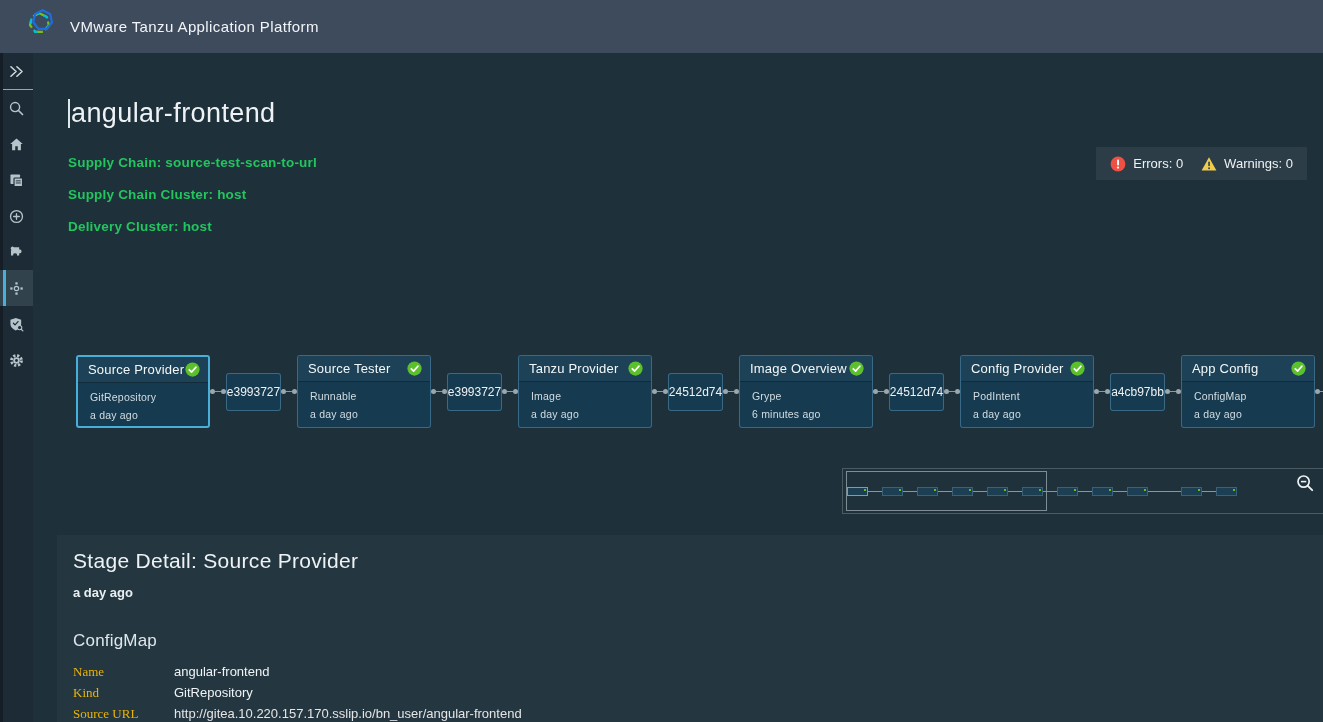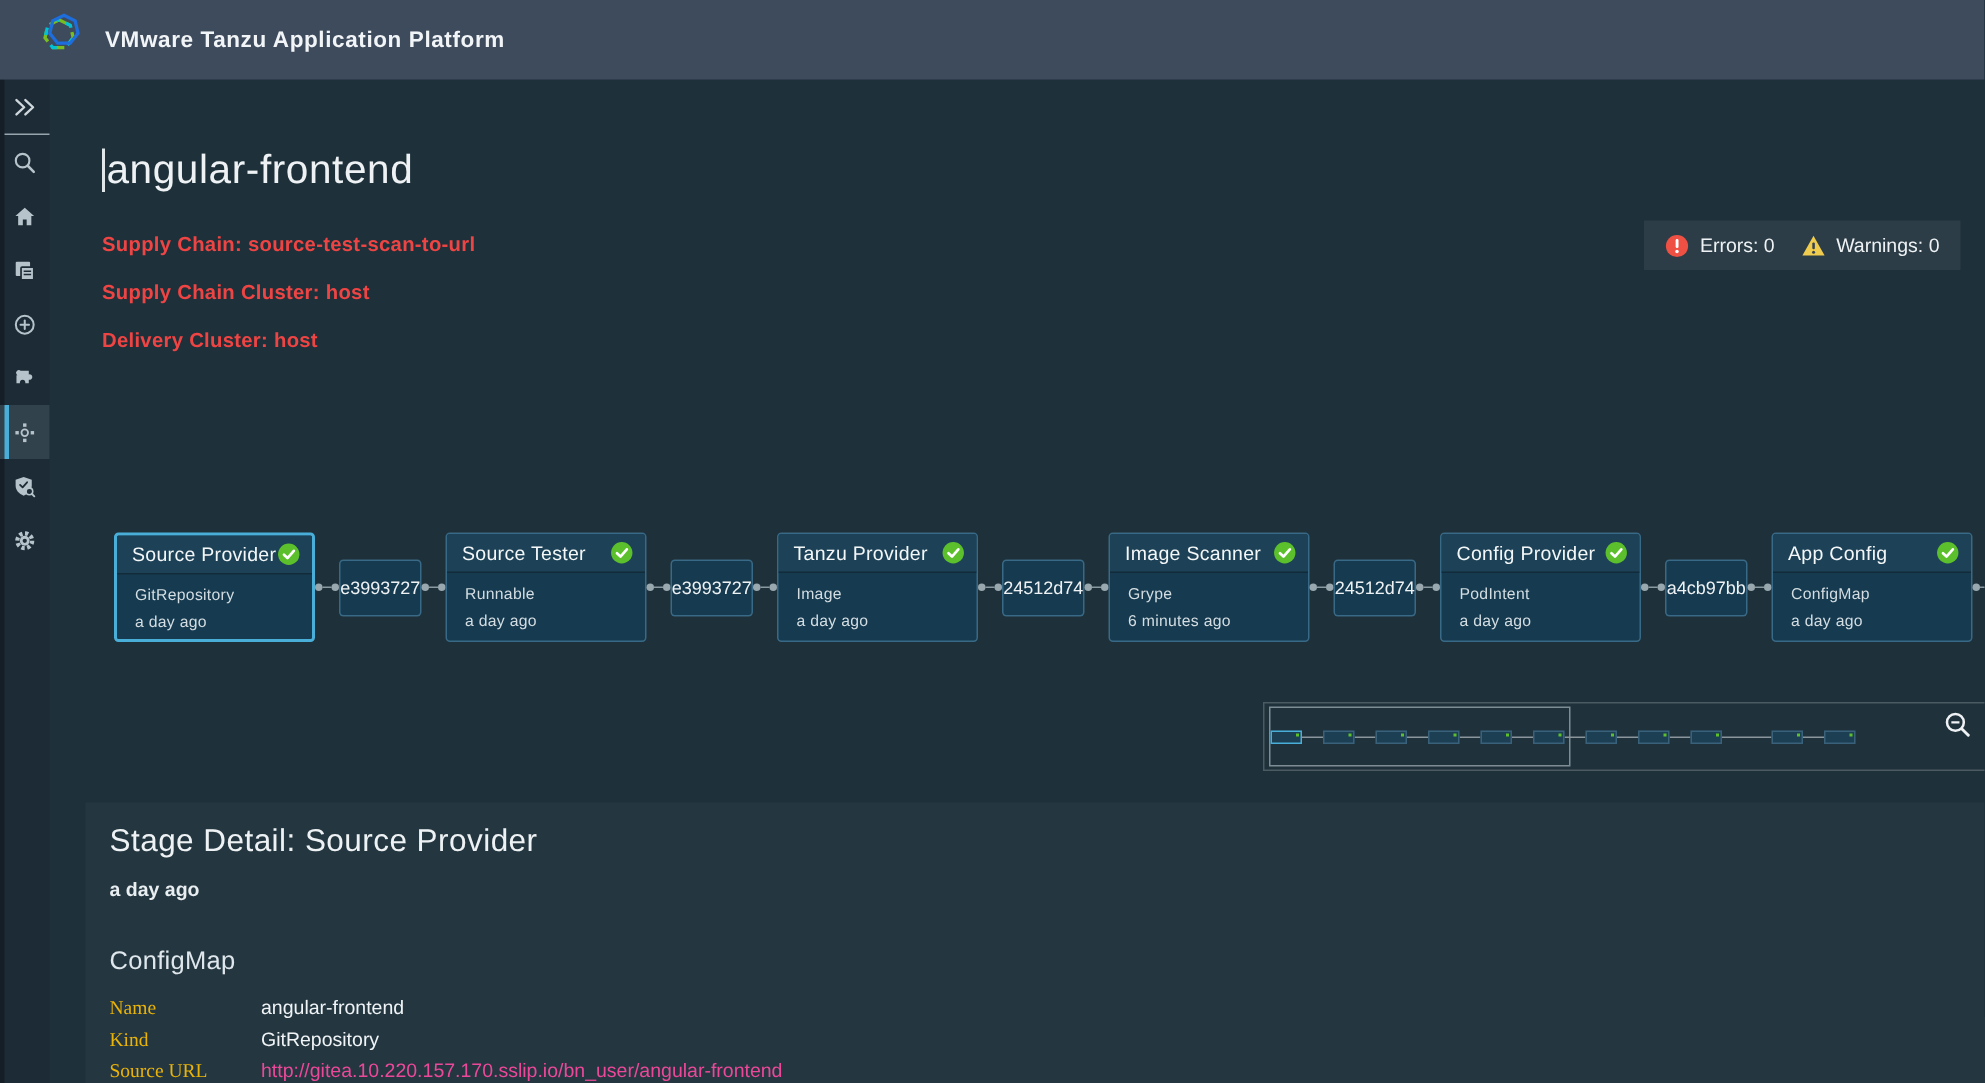--- a/index.html
+++ b/index.html
@@ -9,21 +9,21 @@
     background:#1e313a; color:#e9eef1;
     position:relative;
   }
 
   
   .app-header {
     position:absolute; left:0; top:0; right:0; height:53px;
     background:#3e4b5d; display:flex; align-items:center; z-index:30;
   }
   .logo { width:40px; height:42px; margin-left:22px; margin-right:8px; }
-  .app-title { font-size:15px; letter-spacing:.4px; color:#f2f5f7; font-weight:700; }
+  .app-title { font-size:15px; letter-spacing:.4px; color:#f2f5f7; font-weight:400; }
 
   
   .sidebar {
     position:absolute; left:0; top:53px; bottom:0; width:33px;
     background:#1d2b36; z-index:20;
   }
   .sidebar-gutter { position:absolute; left:0; top:0; bottom:0; width:3px; background:#151e27; }
   .left-strip { position:absolute; left:0; top:323px; bottom:0; width:8px; background:#0e151b; }
   .side-item {
     width:33px; height:36px; display:flex; align-items:center; justify-content:center;
@@ -36,21 +36,21 @@
   .side-item.selected { background:#32424d; }
   .side-item.selected::before {
     content:""; position:absolute; left:3px; top:0; bottom:0; width:3px; background:#49afd9;
   }
 
   
   .page-title-row { position:absolute; left:68px; top:98px; display:flex; align-items:center; }
   .caret { width:2px; height:29px; background:#dfe7ea; margin-right:1px; }
   .page-title { font-size:27px; font-weight:300; letter-spacing:.4px; color:#eef2f4; }
 
-  .meta-line { position:absolute; left:68px; font-size:13.5px; font-weight:700; color:#ef4444; letter-spacing:.2px; }
+  .meta-line { position:absolute; left:68px; font-size:13.5px; font-weight:700; color:#22c55e; letter-spacing:.2px; }
   .meta-1 { top:155px; } .meta-2 { top:187px; } .meta-3 { top:219px; }
 
   .status-badges {
     position:absolute; right:16px; top:147px; height:33px;
     background:#2c3d47; display:flex; align-items:center; gap:18px; padding:0 14px;
   }
   .badge-group { display:flex; align-items:center; gap:7px; font-size:13px; color:#eef2f4; }
   .badge-group svg { width:16px; height:16px; }
 
   
@@ -105,21 +105,21 @@
     position:absolute; left:57px; top:535px; right:0; bottom:0;
     background:#243741; padding:14px 0 0 16px;
   }
   .detail-title { font-size:21px; font-weight:300; letter-spacing:.3px; color:#eef2f4; }
   .detail-age { margin-top:12px; font-size:13px; font-weight:700; color:#e9eef1; }
   .section-title { margin-top:31px; font-size:17px; font-weight:400; color:#dfe7ec; letter-spacing:.2px; }
   .fields { margin-top:10px; }
   .field-row { display:flex; font-size:13px; height:21px; align-items:center; }
   .field-label { width:101px; flex:none; color:#eab308;font-family:Liberation Serif, serif; }
   .field-value { color:#f0f4f6; }
-  .field-value.link { color:#ec4899; cursor:pointer; }
+  .field-value.link { color:#e5e5e5; cursor:pointer; }
 </style>
 </head>
 <body>
 
 <div class="app-header">
   <svg class="logo" viewBox="0 0 40 42">
     <polygon points="17.4,7.2 24.9,10.9 26.8,19.2 21.6,25.8 13.2,25.8 8.0,19.2 9.9,10.9" fill="none" stroke="#78be20" stroke-width="2.2" stroke-dasharray="8 5"></polygon>
     <polygon points="17.4,7.2 24.9,10.9 26.8,19.2 21.6,25.8 13.2,25.8 8.0,19.2 9.9,10.9" fill="none" stroke="#00c1d5" stroke-width="2.2" stroke-dasharray="5 8" stroke-dashoffset="8"></polygon>
     <polygon points="20.6,4.2 28.1,7.9 30.0,16.2 24.8,22.8 16.4,22.8 11.2,16.2 13.1,7.9" fill="none" stroke="#1d6ddd" stroke-width="2.2"></polygon>
   </svg>
@@ -313,21 +313,21 @@
     <div class="artifact-node">
       <span>24512d74</span>
     </div>
     <div class="connector">
       <span class="dot"></span>
       <span class="line"></span>
       <span class="dot"></span>
     </div>
     <div class="stage-node">
       <div class="stage-head">
-        <span class="stage-title">Image Scanner</span>
+        <span class="stage-title">Image Overview</span>
         <svg viewBox="0 0 16 16">
           <circle cx="8" cy="8" r="7.6" fill="#5cc02c"></circle>
           <path d="M4.6 8.3 L7.1 10.7 L11.6 5.6" fill="none" stroke="#fff" stroke-width="1.9" stroke-linecap="round" stroke-linejoin="round"></path>
         </svg>
       </div>
       <div class="stage-body">
         <div class="stage-kind">Grype</div>
         <div class="stage-age">6 minutes ago</div>
       </div>
     </div>

